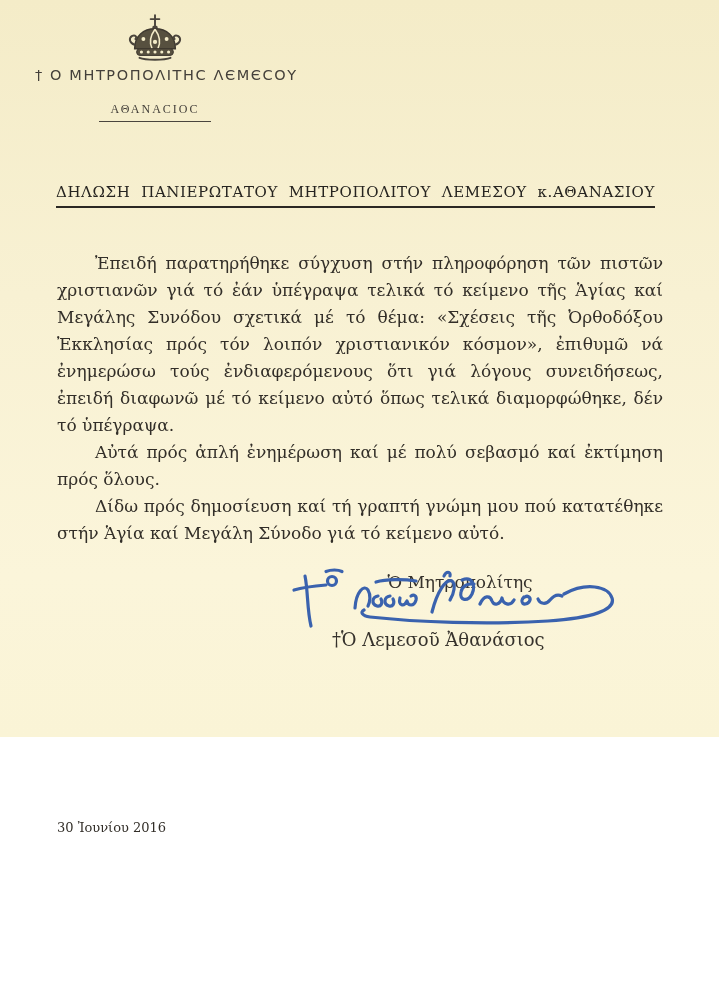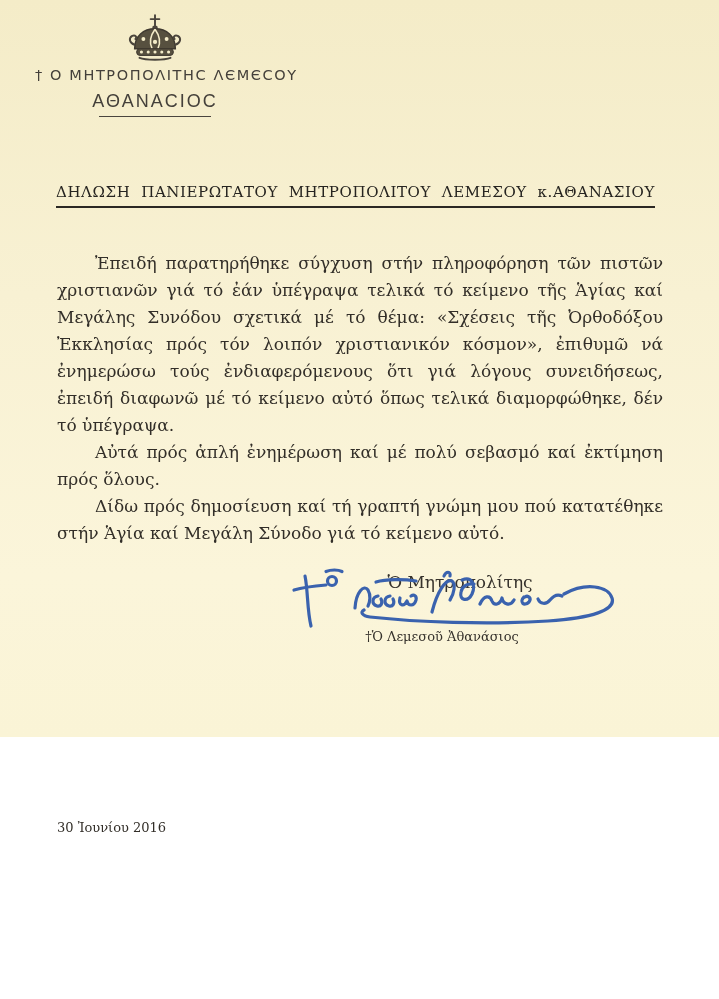--- a/index.html
+++ b/index.html
@@ -32,25 +32,25 @@
     margin: 0 auto 3px auto;
   }
   .lh-line1 {
     font-family: "DejaVu Sans", "Liberation Sans", sans-serif;
     font-size: 14.5px;
     letter-spacing: 1.6px;
     color: #44403a;
     white-space: nowrap;
   }
   .lh-line2 {
-    font-family: Liberation Sans, sans-serif;
-    font-size: 18px;
+    font-family: Liberation Serif, serif;
+    font-size: 12px;
     letter-spacing: 2px;
     color: #44403a;
-    margin-top: 8px;
+    margin-top: 19px;
   }
   .lh-rule {
     width: 112px;
     height: 0;
     border-bottom: 1.6px solid #4a453e;
     margin: 4px auto 0 auto;
   }
   
   .heading {
     position: absolute;
@@ -94,22 +94,21 @@
   .signature-svg {
     position: absolute;
     left: 286px;
     top: 568px;
   }
   .printed-name {
     position: absolute;
     left: 332px;
     top: 629px;
     width: 220px;
-    text-align: center;
-    font-size: 13px;
+    font-size: 18px;
     color: #36322c;
   }
   
   .date {
     position: absolute;
     left: 57px;
     top: 820px;
     font-size: 13px;
     color: #322e28;
   }

